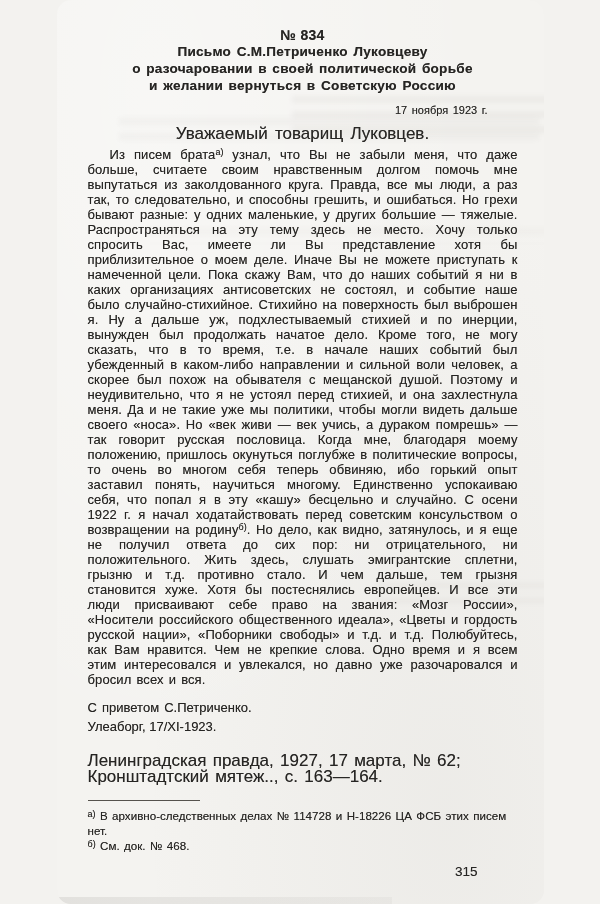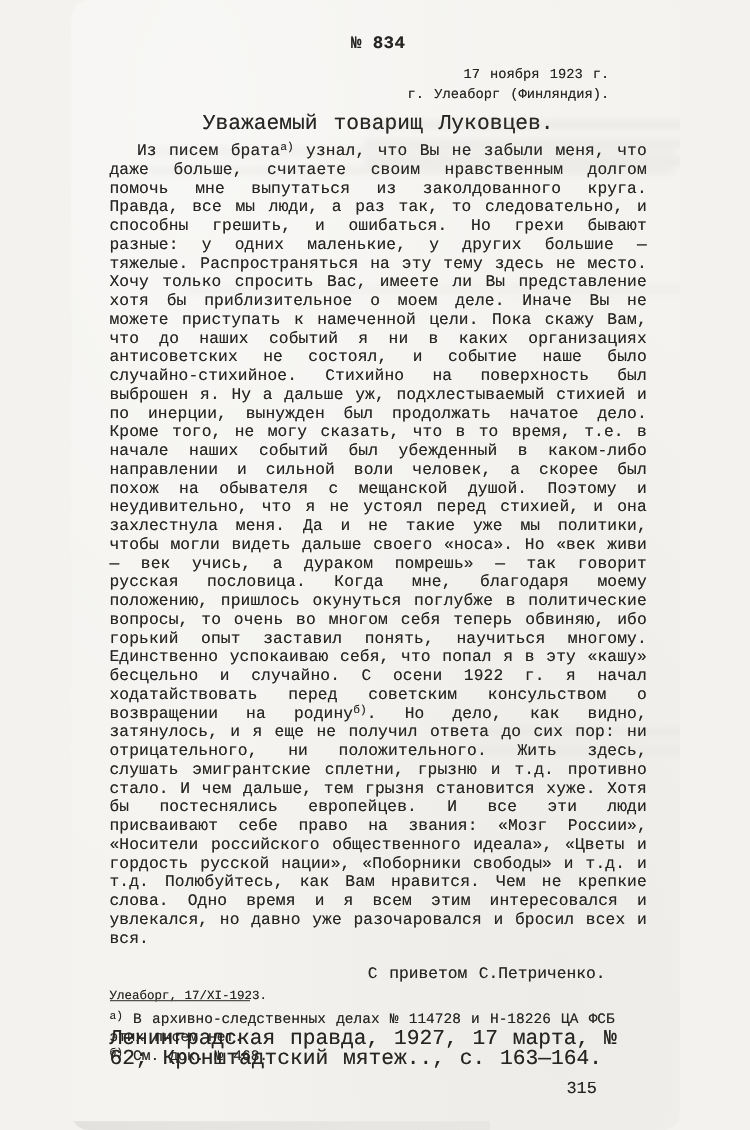--- a/index.html
+++ b/index.html
@@ -10,21 +10,21 @@
   .page {
     position: relative;
     width: 487px;
     height: 904px;
     margin: 0 auto;
     background:
       radial-gradient(ellipse at 20% 10%, rgba(255,255,255,0.35), rgba(255,255,255,0) 60%),
       radial-gradient(ellipse at 80% 90%, rgba(120,115,105,0.06), rgba(120,115,105,0) 55%),
       #f4f3f0;
     overflow: hidden;
-    font-family: Liberation Mono, monospace;
+    font-family: Liberation Sans, sans-serif;
     color: #262523;
     text-shadow: 0 0 0.5px rgba(45,42,38,0.55);
     box-sizing: border-box;
     padding: 27px 26px 0 31px;
     border-radius: 14px;
   }
   
   .bleed {
     position: absolute;
     pointer-events: none;
@@ -90,29 +90,29 @@
     word-spacing: 1.4px;
   }
   sup.fnmark {
     font-size: 9px;
     line-height: 0;
     vertical-align: 4px;
     letter-spacing: 0;
   }
   .signature {
     margin-top: 2px;
-    text-align: right;
+    text-align: left;
     padding-right: 33px;
     font-size: 13px;
     line-height: 15px;
     word-spacing: 1.5px;
   }
   .place-date {
     margin-top: 4px;
-    font-size: 10px;
+    font-size: 13px;
     line-height: 16px;
   }
   .source-citation {
     margin-top: 18px;
     font-size: 17px;
     line-height: 16px;
     word-spacing: 1.6px;
   }
   .footnote-block {
     position: absolute;
@@ -146,24 +146,28 @@
 <div class="page">
 
   <div class="bleed bleed1"></div>
   <div class="bleed bleed2"></div>
   <div class="bleed bleed3"></div>
   <div class="bleed bleed4"></div>
   <div class="scan-shadow"></div>
 
   <div class="doc-number">№ 834</div>
 
+  <div class="doc-title">
+    <div class="title-line">Письмо С.М.Петриченко Луковцеву</div>
+    <div class="title-line">о разочаровании в своей политической борьбе</div>
+    <div class="title-line">и желании вернуться в Советскую Россию</div>
+  </div>
 
   <div class="dateline">
     <div>17 ноября 1923 г.</div>
-    <div>г. Улеаборг (Финляндия).</div>
   </div>
 
   <div class="salutation">Уважаемый товарищ Луковцев.</div>
 
   <p class="letter-body"><span>Из писем брата</span><sup class="fnmark">а)</sup><span> узнал, что Вы не забыли меня, что даже больше, считаете своим нравственным долгом помочь мне выпутаться из заколдованного круга. Правда, все мы люди, а раз так, то следовательно, и способны грешить, и ошибаться. Но грехи бывают разные: у одних маленькие, у других большие — тяжелые. Распространяться на эту тему здесь не место. Хочу только спросить Вас, имеете ли Вы представление хотя бы приблизительное о моем деле. Иначе Вы не можете приступать к намеченной цели. Пока скажу Вам, что до наших событий я ни в каких организациях антисоветских не состоял, и событие наше было случайно-стихийное. Стихийно на поверхность был выброшен я. Ну а дальше уж, подхлестываемый стихией и по инерции, вынужден был продолжать начатое дело. Кроме того, не могу сказать, что в то время, т.е. в начале наших событий был убежденный в каком-либо направлении и сильной воли человек, а скорее был похож на обывателя с мещанской душой. Поэтому и неудивительно, что я не устоял перед стихией, и она захлестнула меня. Да и не такие уже мы политики, чтобы могли видеть дальше своего «носа». Но «век живи — век учись, а дураком помрешь» — так говорит русская пословица. Когда мне, благодаря моему положению, пришлось окунуться поглубже в политические вопросы, то очень во многом себя теперь обвиняю, ибо горький опыт заставил понять, научиться многому. Единственно успокаиваю себя, что попал я в эту «кашу» бесцельно и случайно. С осени 1922 г. я начал ходатайствовать перед советским консульством о возвращении на родину</span><sup class="fnmark">б)</sup><span>. Но дело, как видно, затянулось, и я еще не получил ответа до сих пор: ни отрицательного, ни положительного. Жить здесь, слушать эмигрантские сплетни, грызню и т.д. противно стало. И чем дальше, тем грызня становится хуже. Хотя бы постеснялись европейцев. И все эти люди присваивают себе право на звания: «Мозг России», «Носители российского общественного идеала», «Цветы и гордость русской нации», «Поборники свободы» и т.д. и т.д. Полюбуйтесь, как Вам нравится. Чем не крепкие слова. Одно время и я всем этим интересовался и увлекался, но давно уже разочаровался и бросил всех и вся.</span></p>
 
   <div class="signature">С приветом С.Петриченко.</div>
 
   <div class="place-date">Улеаборг, 17/XI-1923.</div>
 

